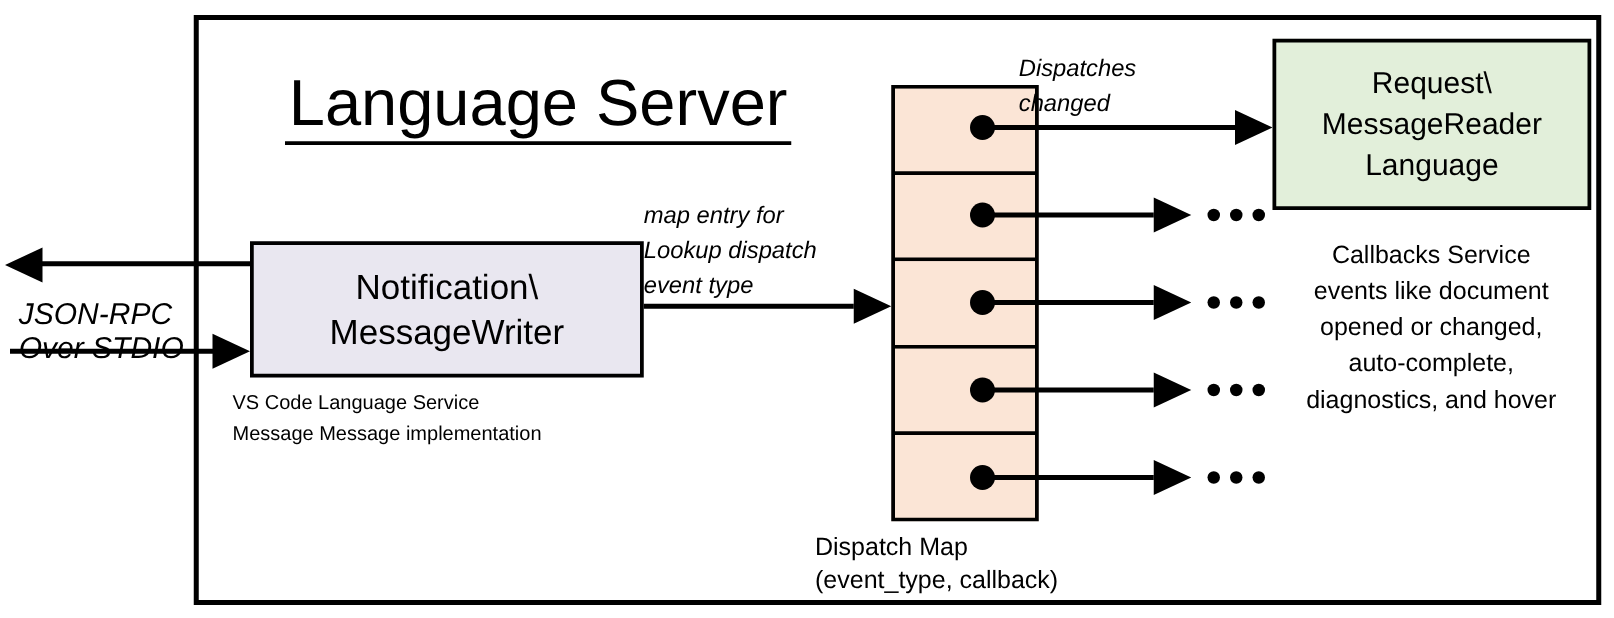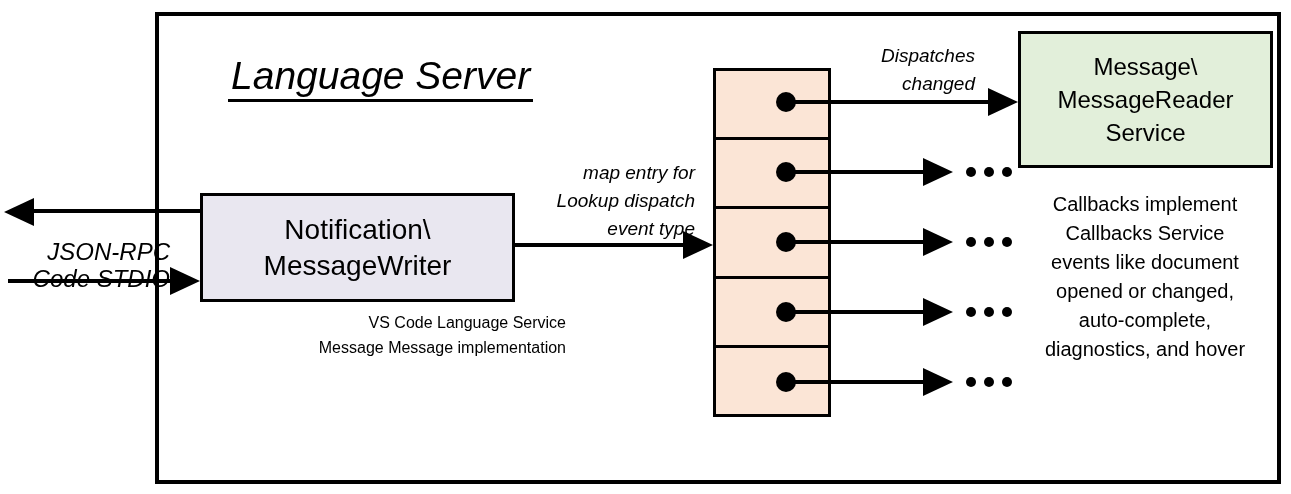--- a/index.html
+++ b/index.html
@@ -11,31 +11,31 @@
   html,body{margin:0;padding:0;background:#ffffff;}
   .canvas{
     position:relative;width:1291px;height:494px;background:#ffffff;overflow:hidden;
     font-family:"Liberation Sans", sans-serif;color:#000;
   }
   .outer{
     position:absolute;left:155px;top:12px;width:1126px;height:472px;
     border:4px solid var(--line);box-sizing:border-box;background:#fff;
   }
   .title{
-    position:absolute;left:228px;top:54px;font-size:39px;line-height:1.12;
-    border-bottom:3px solid var(--line);padding:0 3px 1px 3px;white-space:nowrap;font-style:italic;
+    position:absolute;left:228px;top:54px;font-size:52px;line-height:1.12;
+    border-bottom:3px solid var(--line);padding:0 3px 1px 3px;white-space:nowrap;
   }
   .hline{position:absolute;height:4px;background:var(--line);}
   .tri-r{position:absolute;width:0;height:0;
     border-top:14px solid transparent;border-bottom:14px solid transparent;
     border-left:30px solid var(--line);}
   .tri-l{position:absolute;width:0;height:0;
     border-top:14px solid transparent;border-bottom:14px solid transparent;
     border-right:30px solid var(--line);}
-  .lbl{position:absolute;text-align:right;}
+  .lbl{position:absolute;text-align:left;}
   .italic{font-style:italic;}
   .box{
     position:absolute;border:3px solid var(--line);box-sizing:border-box;
     display:flex;flex-direction:column;align-items:center;justify-content:center;
     text-align:center;
   }
   .msg{background:var(--msg-fill);font-size:28px;line-height:36px;}
   .cb{background:var(--cb-fill);font-size:24px;line-height:33px;}
   .map{
     position:absolute;border:3px solid var(--line);box-sizing:border-box;
@@ -58,21 +58,21 @@
   <div class="title">Language Server</div>
 
   <div class="hline" style="left:30px;top:209px;width:170px"></div>
   <div class="tri-l" style="left:4px;top:198px"></div>
 
   <div class="hline" style="left:8px;top:279px;width:164px"></div>
   <div class="tri-r" style="left:170px;top:267px"></div>
 
   <div class="lbl italic" style="left:15px;top:238px;width:155px;font-size:24px;line-height:27px">
     <div>JSON-RPC</div>
-    <div>Code STDIO</div>
+    <div>Over STDIO</div>
   </div>
 
   <div class="box msg" style="left:200px;top:193px;width:315px;height:109px">
     <div>Notification\</div>
     <div>MessageWriter</div>
   </div>
 
   <div class="lbl" style="left:186px;top:310px;width:380px;font-size:16px;line-height:25px">
     <div>VS Code Language Service</div>
     <div>Message Message implementation</div>
@@ -132,29 +132,32 @@
     </div>
 
   <div class="hline" style="left:786px;top:380px;width:137px"></div>
   <div class="tri-r" style="left:923px;top:368px"></div>
   <div class="dots" style="left:966px;top:377px">
       <i></i>
       <i></i>
       <i></i>
     </div>
 
+  <div class="lbl" style="left:652px;top:425px;width:250px;font-size:20px;line-height:26px">
+    <div>Dispatch Map</div>
+    <div>(event_type, callback)</div>
+  </div>
 
   <div class="box cb" style="left:1018px;top:31px;width:255px;height:137px">
-    <div>Message\</div>
+    <div>Request\</div>
     <div>MessageReader</div>
-    <div>Service</div>
+    <div>Language</div>
   </div>
 
   <div class="note" style="left:1015px;top:190px;width:260px">
-    <div>Callbacks implement</div>
     <div>Callbacks Service</div>
     <div>events like document</div>
     <div>opened or changed,</div>
     <div>auto-complete,</div>
     <div>diagnostics, and hover</div>
   </div>
 
 </div>
 
 </body></html>

